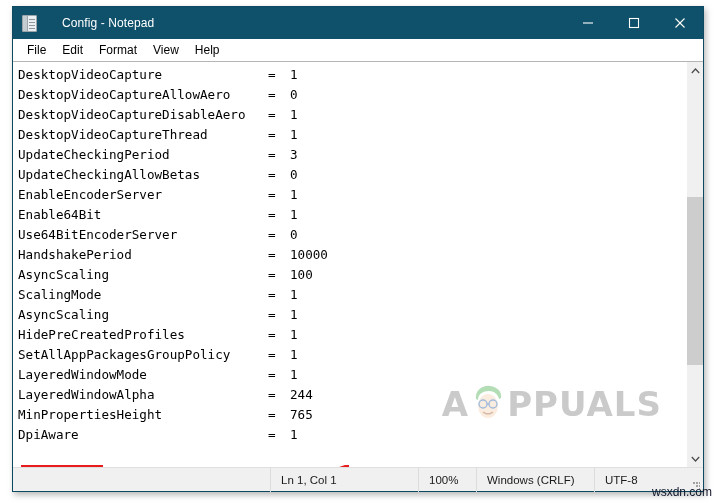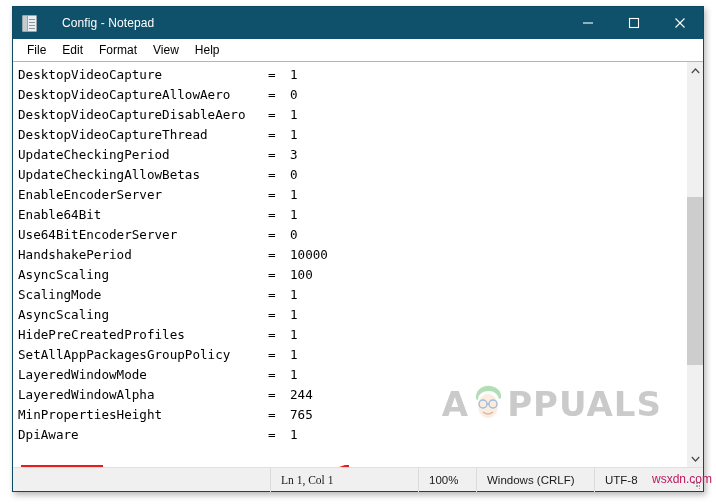--- a/index.html
+++ b/index.html
@@ -175,21 +175,21 @@
   .status-cell {
     font-size: 11.5px;
     color: #1a1a1a;
     height: 24px;
     display: flex;
     align-items: center;
     border-left: 1px solid #dcdcdc;
     padding: 0 10px;
     white-space: nowrap;
   }
-  .sc-ln   { width: 128px; font-family: Liberation Serif, serif; }
+  .sc-ln   { width: 128px; }
   .sc-zoom { width: 58px; margin-left: 20px; }
   .sc-eol  { width: 118px; }
   .sc-enc  { width: 93px; }
   .grip {
     width: 16px; height: 24px;
     position: relative;
   }
   .grip::after {
     content: "";
     position: absolute;
@@ -264,24 +264,24 @@
     font-family: "DejaVu Sans", sans-serif;
     font-size: 34px;
     font-weight: bold;
     letter-spacing: 1px;
     color: #9a9a9a;
   }
   .mascot { width: 34px; height: 42px; }
   .wsxdn-wm {
     position: absolute;
     right: 4px;
-    bottom: 18px;
+    bottom: 5px;
     font-family: "Liberation Sans", sans-serif;
     font-size: 12px;
-    color: #be185d;
+    color: #0f172a;
     pointer-events: none;
     user-select: none;
   }
 </style>
 </head>
 <body>
 
 <div id="root">
 
   <div class="window">

